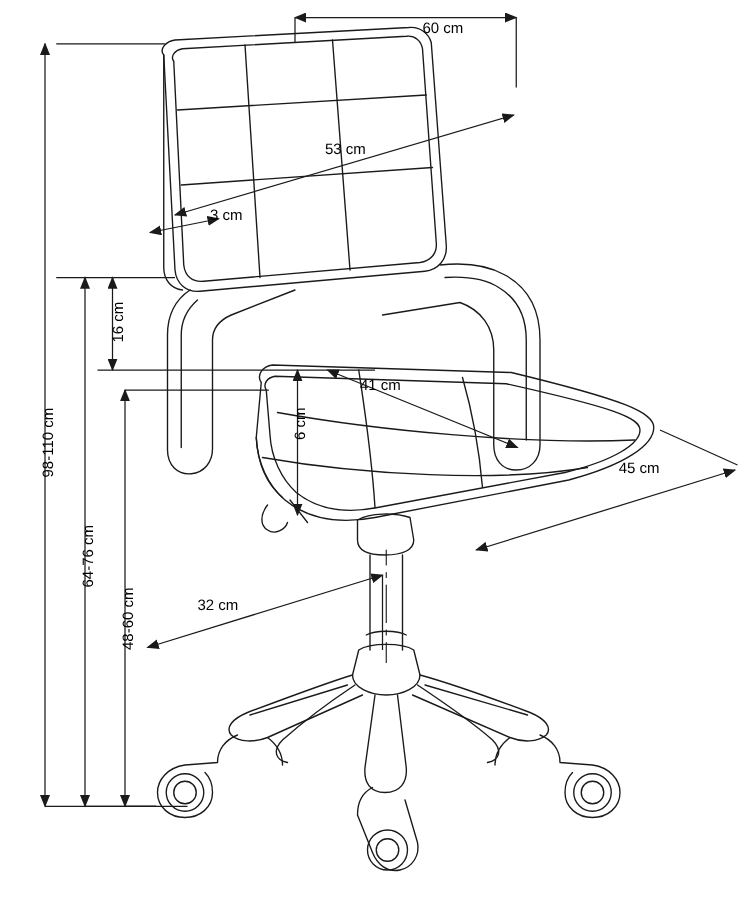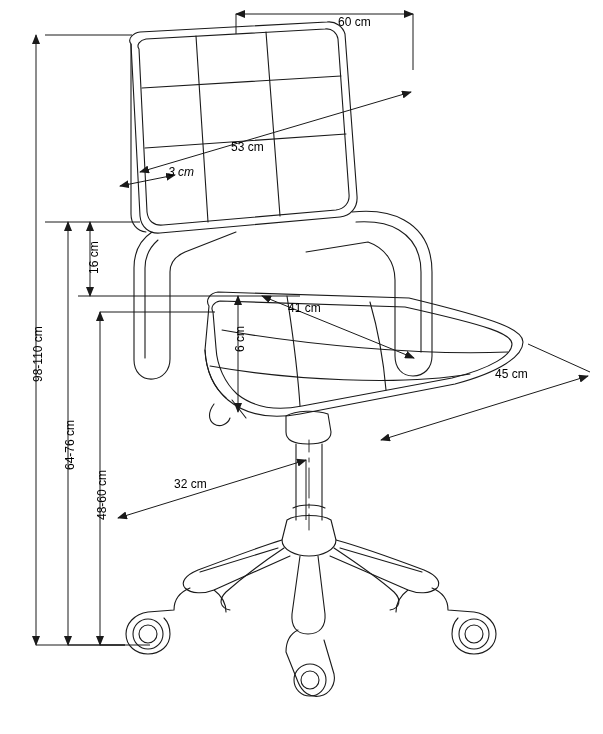--- a/index.html
+++ b/index.html
@@ -160,24 +160,24 @@
 
       <line x1="381" y1="440" x2="588" y2="376" marker-start="url(#arrHs)" marker-end="url(#arrH)"></line>
       <line x1="528" y1="344" x2="590" y2="372"></line>
 
       <line x1="118" y1="518" x2="306" y2="460" marker-start="url(#arrHs)" marker-end="url(#arrH)"></line>
       <line x1="306" y1="460" x2="306" y2="520"></line>
     </g>
   </svg>
 
   <div class="dim-label" style="left:314px; top:16px;padding-left:24px;">60 cm</div>
-  <div class="dim-label" style="left:231px; top:113px;margin-top:28px;">53 cm</div>
-  <div class="dim-label" style="left:168px; top:166px;font-style:italic;">3 cm</div>
+  <div class="dim-label" style="left:260px; top:113px;">53 cm</div>
+  <div class="dim-label" style="left:168px; top:166px;">3 cm</div>
   <div class="dim-label vert" style="left:88px; top:274px;">16 cm</div>
   <div class="dim-label vert" style="left:234px; top:352px;">6 cm</div>
   <div class="dim-label" style="left:288px; top:302px;">41 cm</div>
   <div class="dim-label" style="left:452px; top:368px;margin-left:43px;">45 cm</div>
-  <div class="dim-label" style="left:174px; top:478px;text-align:right;">32 cm</div>
+  <div class="dim-label" style="left:158px; top:478px;text-align:right;">32 cm</div>
   <div class="dim-label vert" style="left:32px; top:382px;">98-110 cm</div>
   <div class="dim-label vert" style="left:64px; top:470px;">64-76 cm</div>
   <div class="dim-label vert" style="left:96px; top:520px;">48-60 cm</div>
 
 </div>
 
 </body></html>

